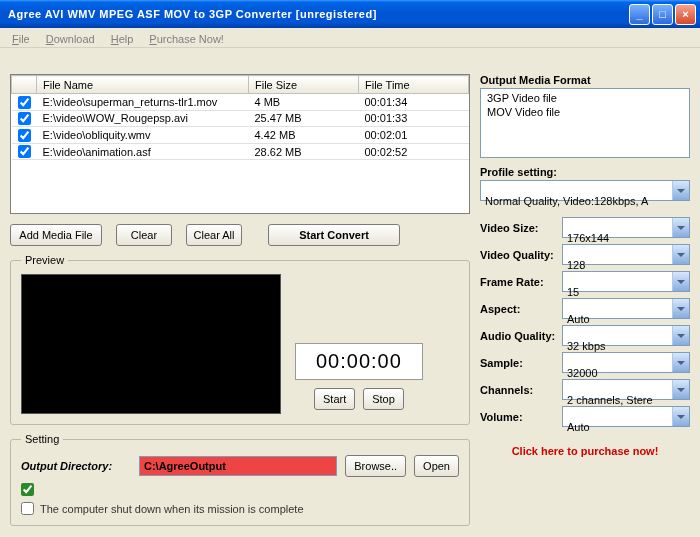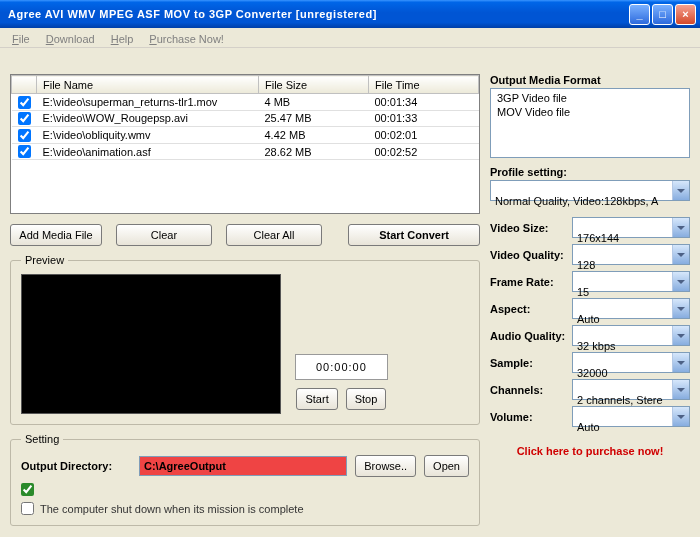--- a/index.html
+++ b/index.html
@@ -22,35 +22,35 @@
 table { width: 100%; border-collapse: collapse; }
 th { background: linear-gradient(to bottom, #fff, #ece9d8); border: 1px solid #c0c0c0; text-align: left; padding: 2px 6px; font-weight: normal; height: 18px; }
 th.chk { width: 22px; }
 td { border-bottom: 1px solid #e0e0e0; padding: 1px 6px; height: 16px; }
 td.chk { text-align: center; }
 input[type=checkbox] { vertical-align: middle; }
 
 .btn-row { display: flex; gap: 14px; margin-top: 10px; }
 .btn { background: linear-gradient(to bottom, #fff, #e8e4d8); border: 1px solid #7a7a7a; border-radius: 3px; padding: 3px 0; text-align: center; cursor: default; height: 22px; display: flex; align-items: center; justify-content: center; }
 .btn.w1 { width: 92px; }
-.btn.w2 { width: 96px; }
+.btn.w2 { width: 56px; }
 .btn.bold { font-weight: bold; width: 132px; margin-left: 12px; }
 .btn.sm { padding: 2px 8px; }
 
 fieldset { border: 1px solid #bdb9a8; border-radius: 3px; margin-top: 8px; padding: 8px 10px 10px 10px; }
 legend { padding: 0 4px; }
 
 .preview-area { display: flex; gap: 14px; }
 .video { width: 260px; height: 140px; background: #000; border: 1px solid #555; }
 .preview-right { display: flex; flex-direction: column; justify-content: flex-end; align-items: center; gap: 8px; padding-bottom: 4px; }
-.timecode { border: 1px solid #999; background: #fff; padding: 6px 20px; font-size: 11px; font-family: Arial; letter-spacing: 1px; }
+.timecode { border: 1px solid #999; background: #fff; padding: 6px 20px; font-size: 20px; font-family: Arial; letter-spacing: 1px; }
 .sbtns { display: flex; gap: 8px; }
 
 .setting-row { display: flex; align-items: center; gap: 8px; margin-top: 2px; }
-.setting-row label { width: 110px; }
+.setting-row label { width: 110px; font-style: italic; }
 .input-text { flex: 1; border: 1px solid #7f9db9; background: #ef4444; padding: 2px 4px; height: 20px; }
 .check-row { display: flex; align-items: center; gap: 6px; margin-top: 6px; color: #333; }
 
 .group-label { font-weight: bold; margin-bottom: 2px; }
 .listbox { border: 1px solid #7f9db9; background: #fff; height: 70px; padding: 2px; margin-bottom: 8px; }
 .listbox div { padding: 1px 4px; }
 
 .combo { display: flex; border: 1px solid #7f9db9; background: #fff; height: 21px; margin-bottom: 4px; }
 .combo span { flex: 1; padding: 14px 4px; white-space: nowrap; overflow: hidden; }
 .combo .arrow { width: 17px; background: linear-gradient(to bottom, #d6e7fb, #87addf); border-left: 1px solid #b3c8e5; display: flex; align-items: center; justify-content: center; }

